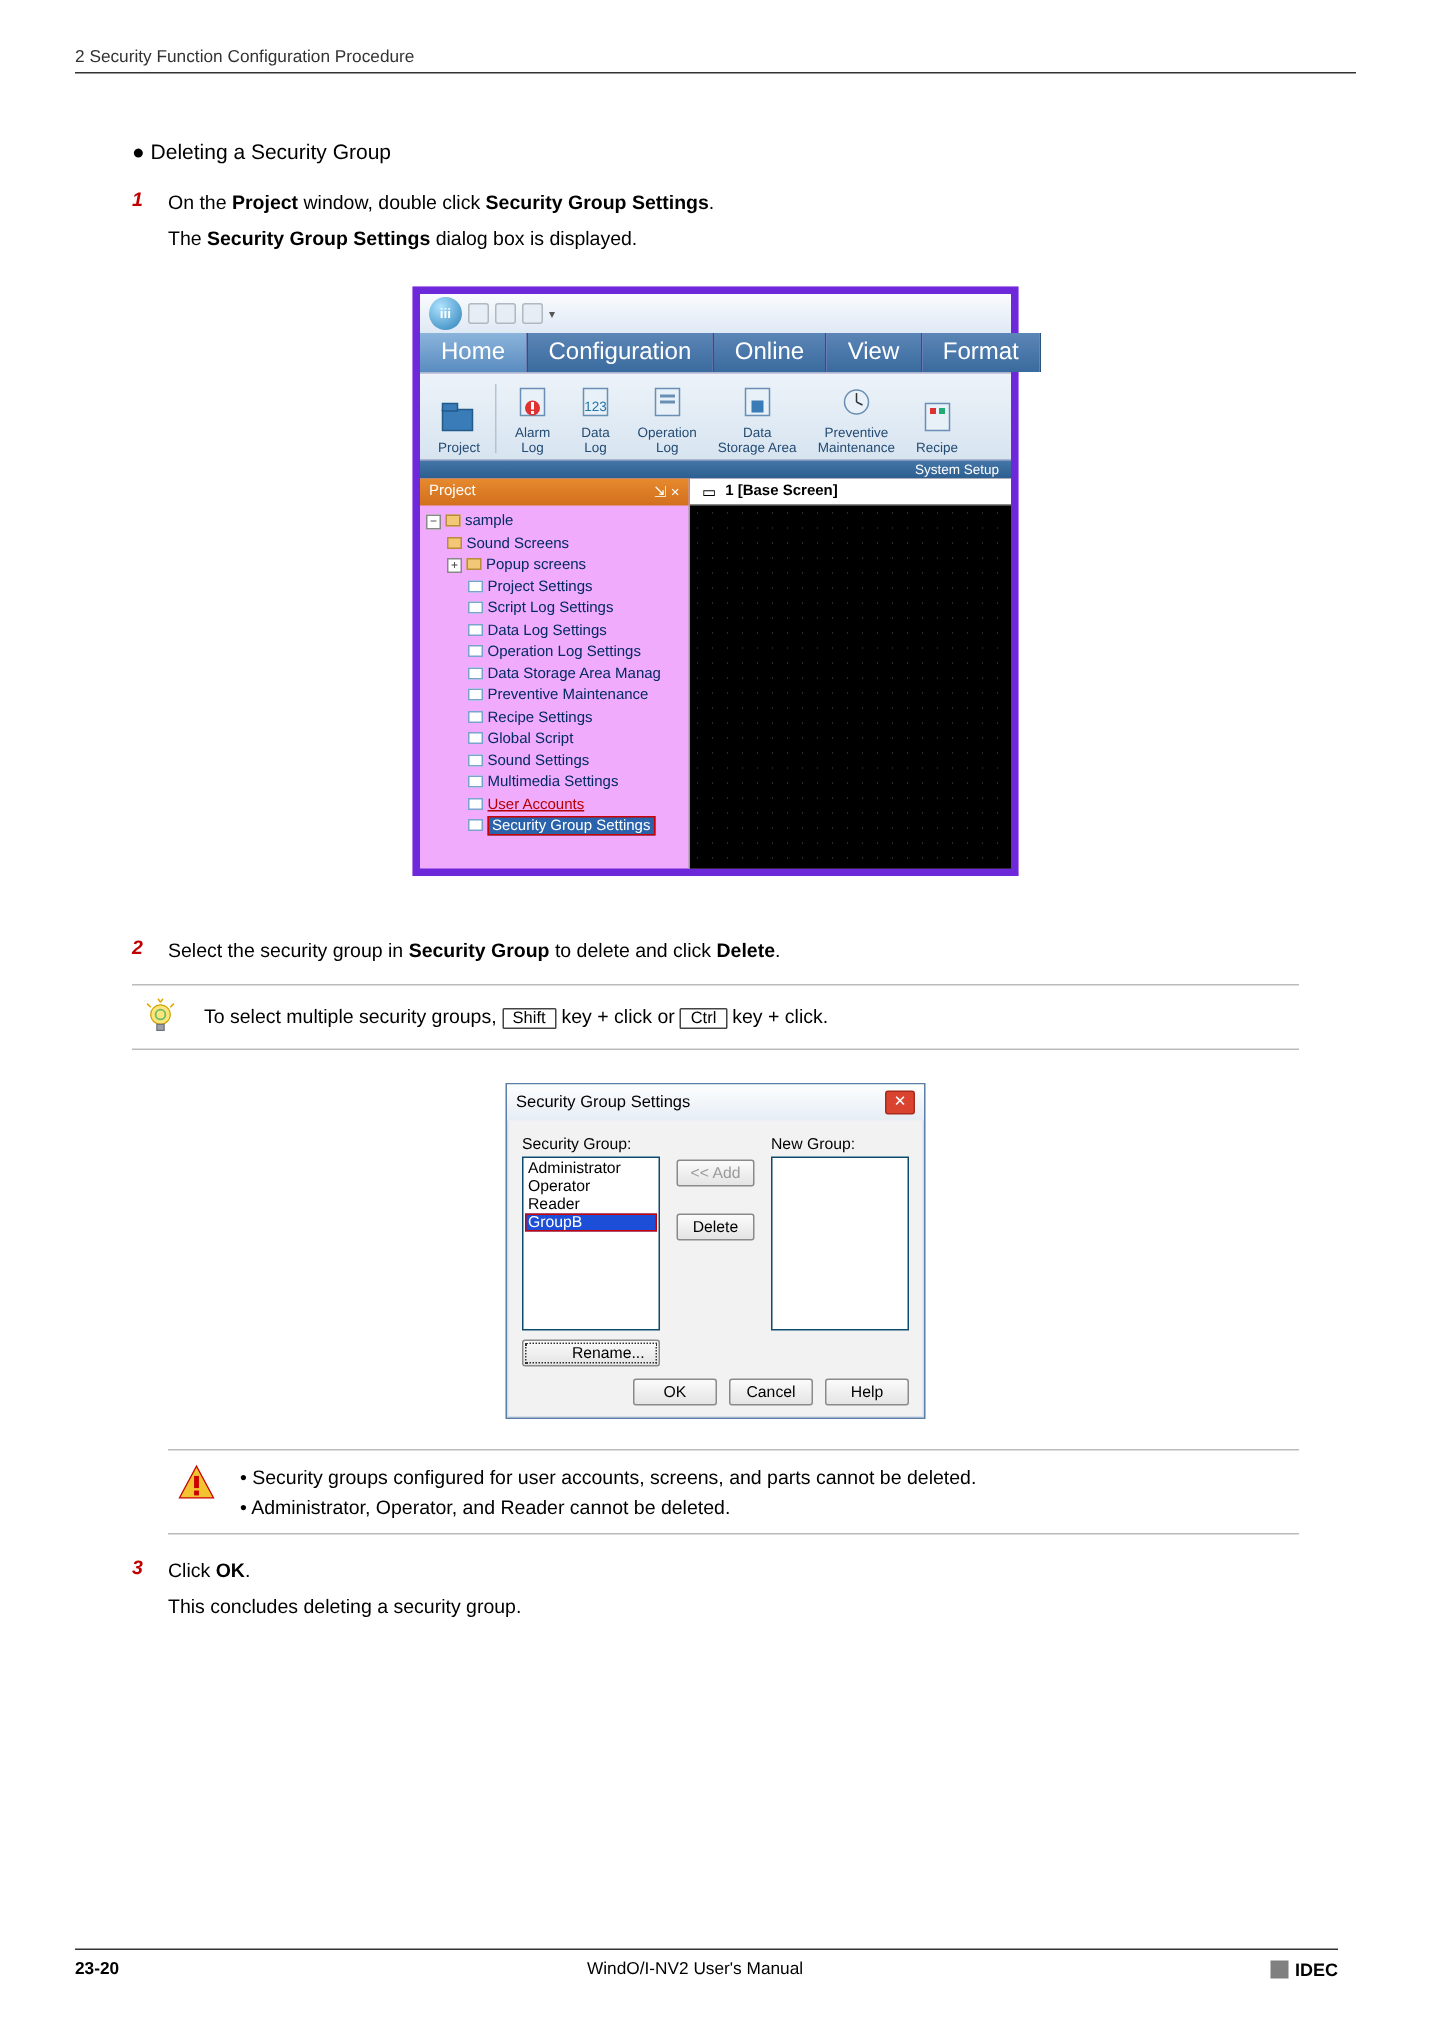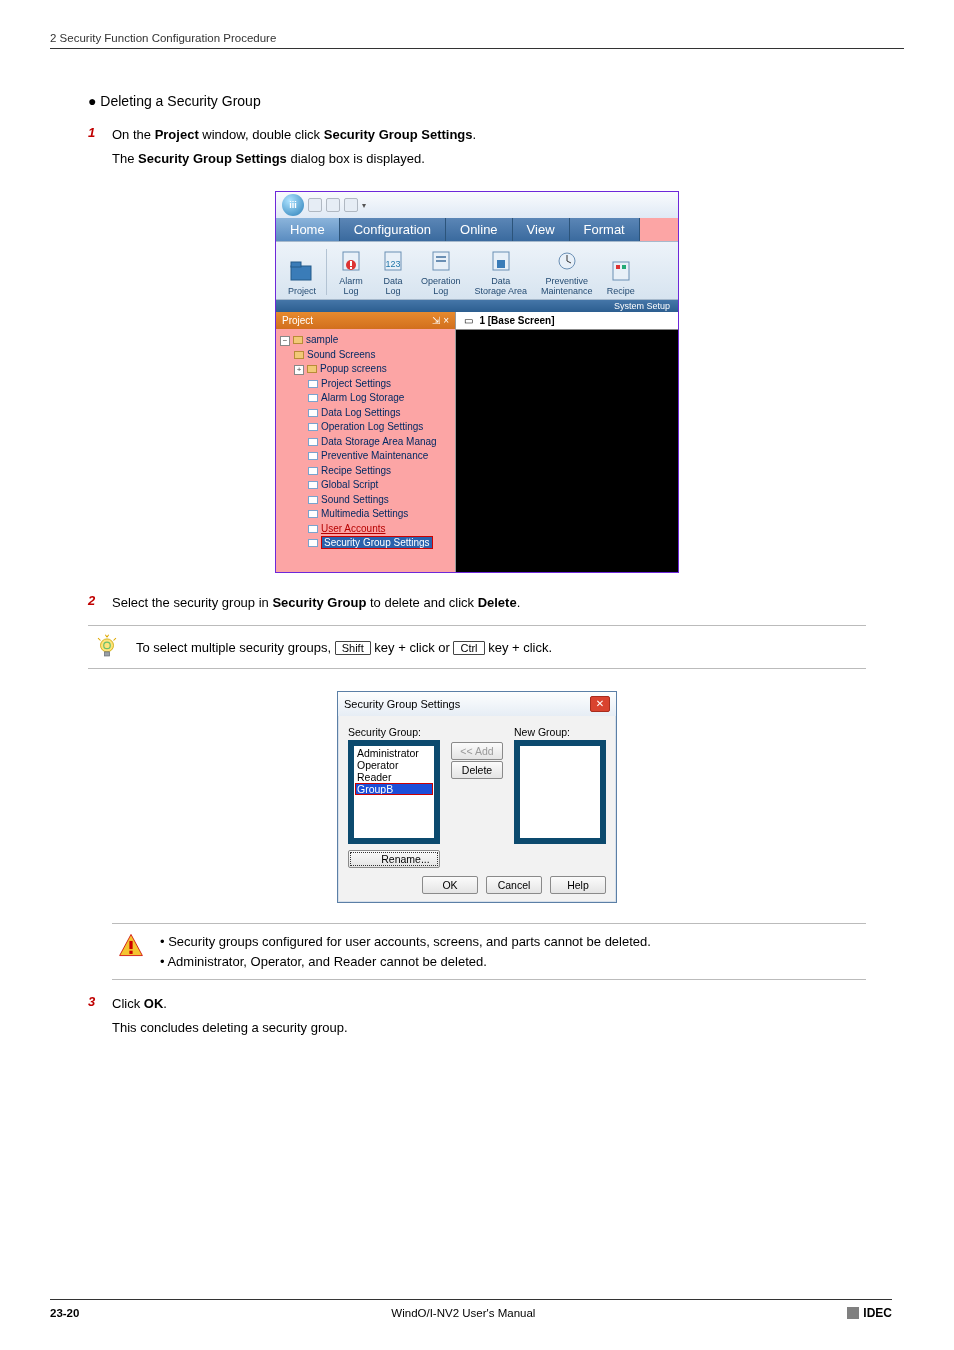--- a/index.html
+++ b/index.html
@@ -38,41 +38,41 @@
     font-style: italic;
     width: 14px;
     flex-shrink: 0;
   }
   .step-body { flex: 1; line-height: 1.55; }
   .step-body p { margin-bottom: 4px; }
 
   
   .app-shot {
     width: 404px;
-    margin: 18px auto 20px auto;
-    border: 1px solid #6d28d9;
-    background: #fca5a5;
+    margin: 18px auto 40px auto;
+    border: 5px solid #6d28d9;
+    background: #f0abfc;
     font-size: 10px;
   }
   .titlebar {
     height: 26px;
     background: linear-gradient(#f9fbfd,#dfe9f5);
     display: flex;
     align-items: center;
     padding: 0 6px;
     gap: 4px;
   }
   .orb {
     width: 22px; height: 22px; border-radius: 50%;
     background: radial-gradient(circle at 35% 30%, #aee3ff, #2a7fb8);
     display:flex;align-items:center;justify-content:center;
     color:#fff;font-weight:bold;font-size:9px;
   }
   .qat-ico { width:14px;height:14px; background:#e6edf5;border:1px solid #b0b8c2;border-radius:2px; }
-  .ribbon-tabs { display:flex; font-size:13px; }
+  .ribbon-tabs { display:flex; font-size:16px; }
   .rt {
     padding: 4px 14px; color:#fff;
     background: linear-gradient(#5b86b6,#3a6a9e);
     border-right:1px solid #2c547a;
   }
   .rt.active { background: linear-gradient(#8bb4db,#5a8cc0); }
   .ribbon-body {
     background: linear-gradient(#edf3f9,#d7e4f0);
     border-top:1px solid #a6b9cc;
     border-bottom:1px solid #a6b9cc;
@@ -142,24 +142,24 @@
   .dlg-title {
     display:flex;justify-content:space-between;align-items:center;
     padding:4px 6px;background:linear-gradient(#fdfefe,#e6edf5);
     font-size:11px;
   }
   .dlg-close{width:20px;height:16px;background:#d9432f;border:1px solid #a82c1d;color:#fff;text-align:center;font-size:10px;line-height:14px;border-radius:2px;}
   .dlg-body{padding:10px 10px 8px 10px;}
   .dlg-cols{display:flex;gap:8px;}
   .dlg-col{flex:1;}
   .dlg-label{font-size:10.5px;margin-bottom:2px;}
-  .listbox{border:6px solid #0c4a6e;background:#fff;height:104px;padding:1px;}
+  .listbox{border:1px solid #0c4a6e;background:#fff;height:116px;padding:1px;}
   .listbox div{padding:0 2px;}
   .listbox .sel{background:#1d4ed8;color:#fff;outline:1px solid #c00;outline-offset:-1px;}
-  .btncol{display:flex;flex-direction:column;gap:1px;align-items:center;width:58px;padding-top:16px;}
+  .btncol{display:flex;flex-direction:column;gap:18px;align-items:center;width:58px;padding-top:16px;}
   .winbtn{border:1px solid #8a8a8a;background:linear-gradient(#fbfbfb,#e4e4e4);padding:2px 8px;font-size:10.5px;border-radius:2px;min-width:52px;text-align:center;}
   .winbtn.disabled{color:#9a9a9a;}
   .winbtn.focus{outline:1px dotted #333;outline-offset:-3px;}
   .dlg-foot{display:flex;justify-content:end;gap:8px;padding-top:8px;}
   .dlg-foot .winbtn{min-width:56px;}
   .rename-wrap{margin-top:6px;}
 
   
   .page-footer {
     position: absolute;
@@ -289,21 +289,21 @@
     <div class="proj-panel">
       <div class="proj-hdr">
         <span>Project</span>
         <span>⇲  ×</span>
       </div>
       <div class="tree">
         <div class="tree-item lv1"><span class="fold-ico">−</span><span class="node-ico ico-folder"></span><span class="txt">sample</span></div>
         <div class="tree-item lv2"><span class="node-ico ico-folder"></span><span class="txt">Sound Screens</span></div>
         <div class="tree-item lv2"><span class="fold-ico">+</span><span class="node-ico ico-folder"></span><span class="txt">Popup screens</span></div>
         <div class="tree-item lv3"><span class="node-ico ico-doc"></span><span class="txt">Project Settings</span></div>
-        <div class="tree-item lv3"><span class="node-ico ico-doc"></span><span class="txt">Alarm Log Storage</span></div>
+        <div class="tree-item lv3"><span class="node-ico ico-doc"></span><span class="txt">Script Log Settings</span></div>
         <div class="tree-item lv3"><span class="node-ico ico-doc"></span><span class="txt">Data Log Settings</span></div>
         <div class="tree-item lv3"><span class="node-ico ico-doc"></span><span class="txt">Operation Log Settings</span></div>
         <div class="tree-item lv3"><span class="node-ico ico-doc"></span><span class="txt">Data Storage Area Manag</span></div>
         <div class="tree-item lv3"><span class="node-ico ico-doc"></span><span class="txt">Preventive Maintenance</span></div>
         <div class="tree-item lv3"><span class="node-ico ico-doc"></span><span class="txt">Recipe Settings</span></div>
         <div class="tree-item lv3"><span class="node-ico ico-doc"></span><span class="txt">Global Script</span></div>
         <div class="tree-item lv3"><span class="node-ico ico-doc"></span><span class="txt">Sound Settings</span></div>
         <div class="tree-item lv3"><span class="node-ico ico-doc"></span><span class="txt">Multimedia Settings</span></div>
         <div class="tree-item lv3 red"><span class="node-ico ico-doc"></span><span class="txt">User Accounts</span></div>
         <div class="tree-item lv3 sel"><span class="node-ico ico-doc"></span><span class="txt">Security Group Settings</span></div>

